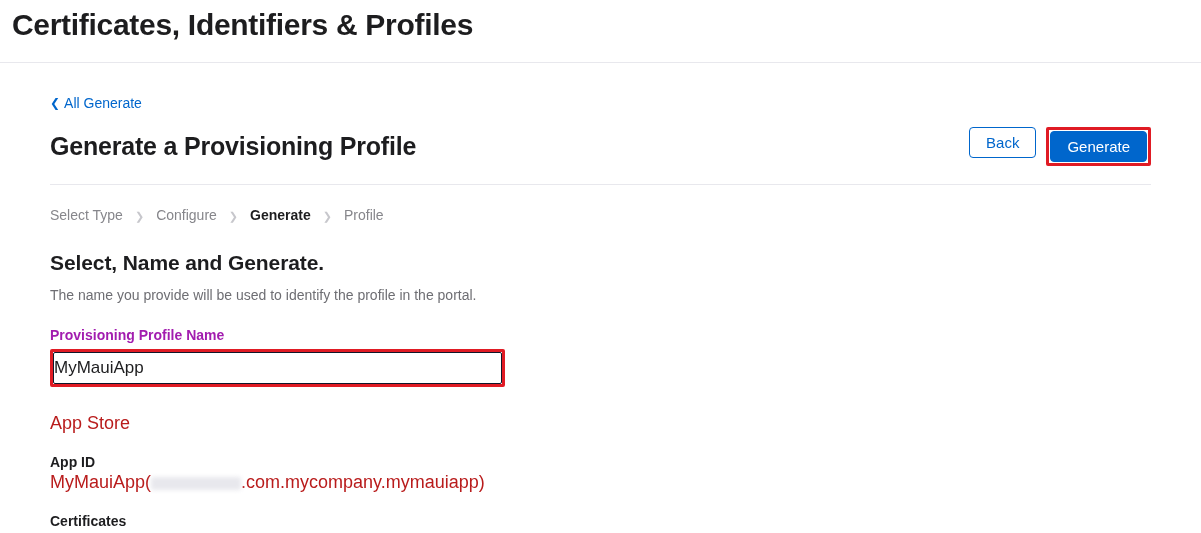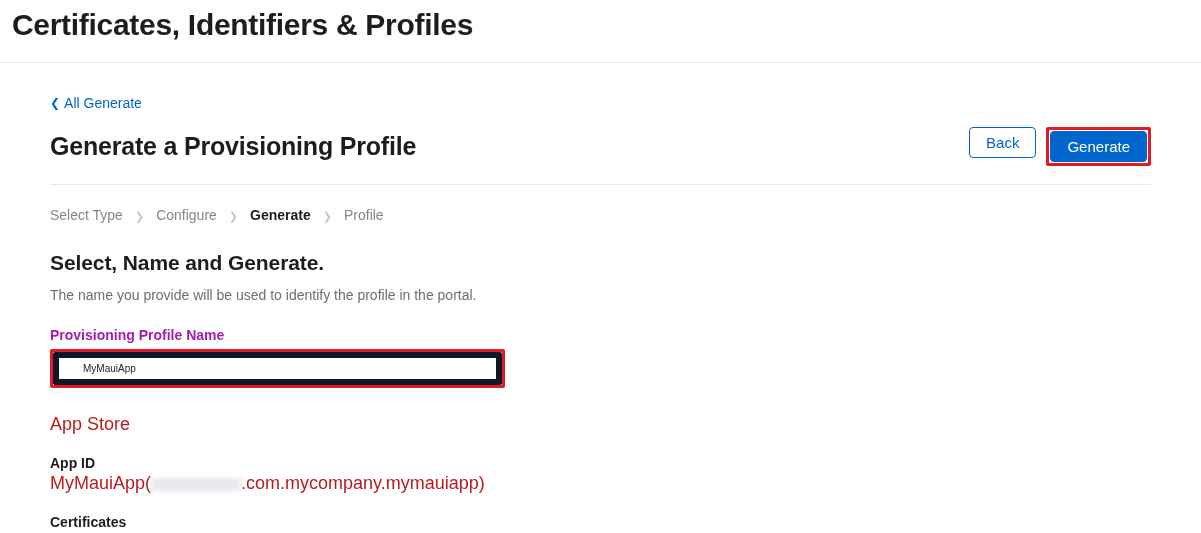--- a/index.html
+++ b/index.html
@@ -118,23 +118,23 @@
     .input-highlight {
       border: 3px solid #e01b24;
       display: inline-block;
       width: 455px;
       padding: 0;
       border-radius: 2px;
       margin-bottom: 26px;
     }
     .text-input {
       width: 100%;
-      border: 6px solid #0f172a;
-      padding: 5px 24px;
-      font-size: 10px;
+      border: 1px solid #0f172a;
+      padding: 5px 0;
+      font-size: 17px;
       font-family: inherit;
       color: #1d1d1f;
       outline: none;
       border-radius: 2px;
     }
     .info-block {
       margin-bottom: 20px;
     }
     .info-label {
       font-size: 14px;

